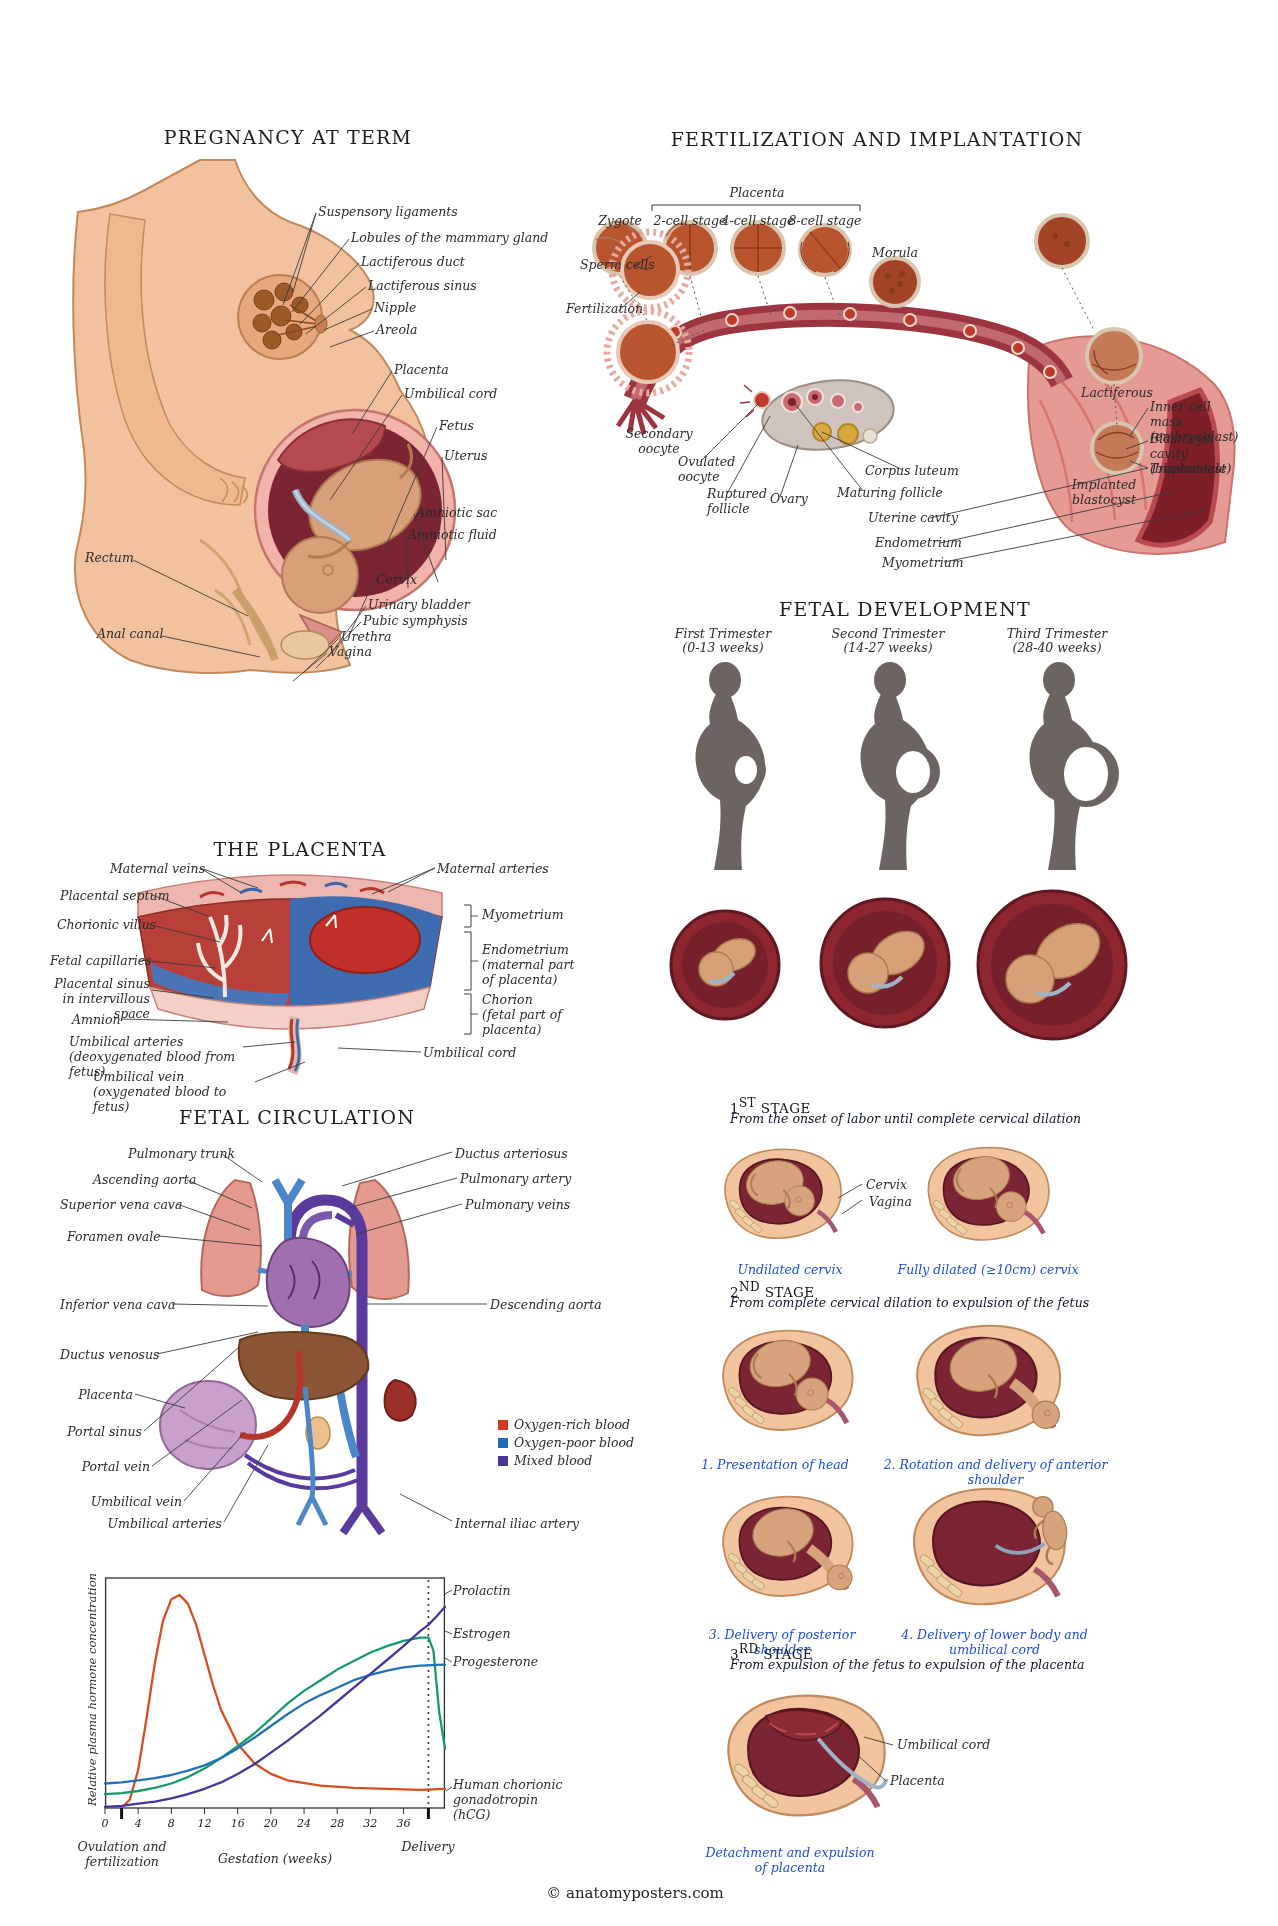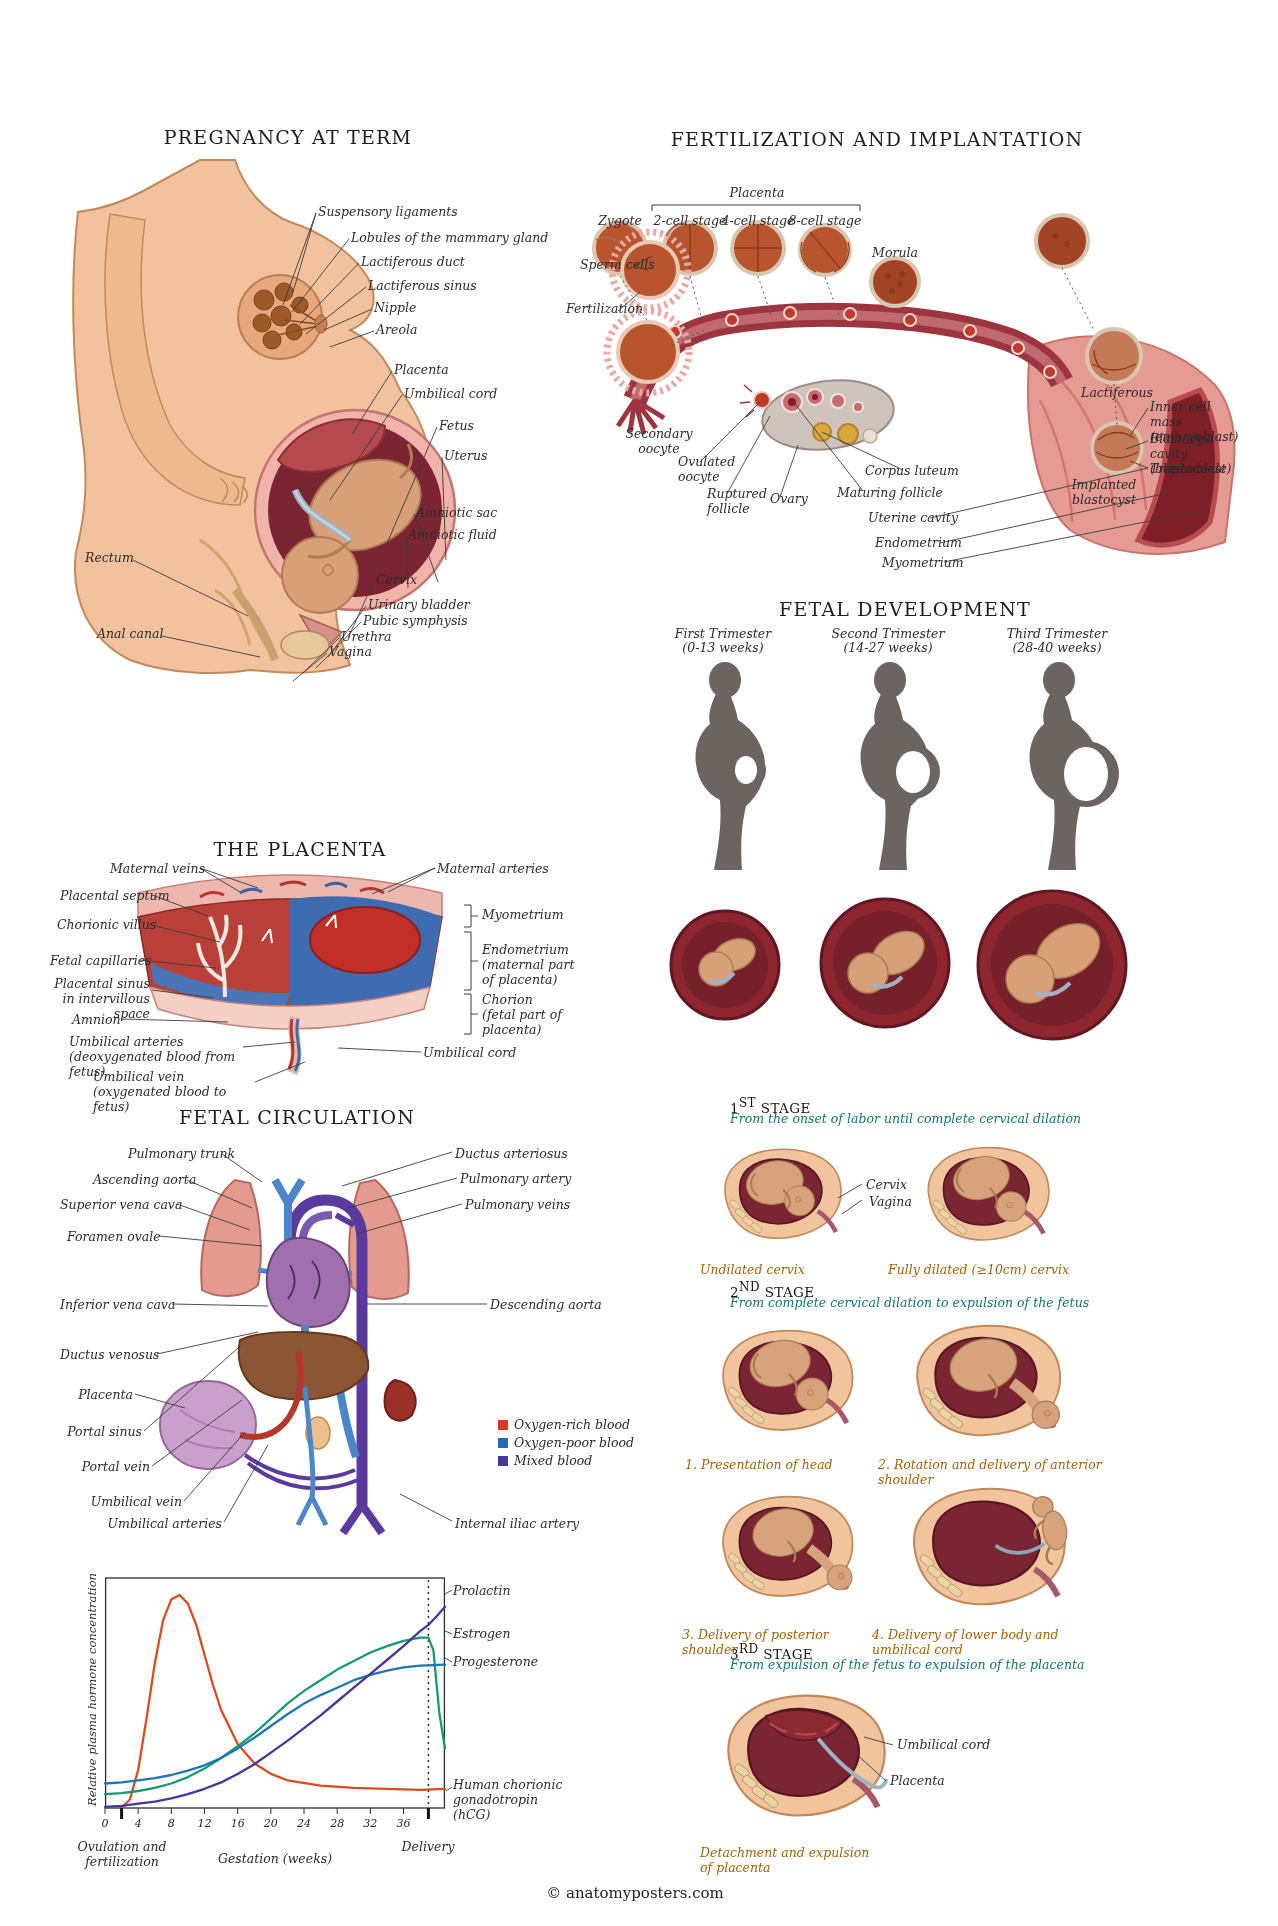--- a/index.html
+++ b/index.html
@@ -4,24 +4,24 @@
 <style>
   html,body{margin:0;padding:0;background:#fff}
   #poster{position:relative;width:1278px;height:1926px;background:#fff;overflow:hidden;font-family:"DejaVu Serif",serif}
   .abs{position:absolute}
   .title{position:absolute;left:0;top:48px;width:100%;text-align:center;font-size:66px;letter-spacing:5px;color:#191919;font-family:"DejaVu Serif",serif}
   .h2{position:absolute;font-size:19px;letter-spacing:1.2px;color:#1d1d1d;text-align:center;font-family:"DejaVu Serif",serif}
   .lbl{position:absolute;font:italic 12.5px "DejaVu Serif",serif;color:#2b2b2b;line-height:1.18;white-space:nowrap}
   .lbl.w{white-space:normal}
   .lbl.ra{text-align:right}
   .lbl.ct{text-align:center}
-  .cap{position:absolute;font:italic 12.5px "DejaVu Serif",serif;color:#a16207;line-height:1.2}
+  .cap{position:absolute;font:italic 12.5px "DejaVu Serif",serif;color:#1d4ed8;text-align:center;line-height:1.2}
   .stage-h{position:absolute;font-size:13.5px;color:#141414;letter-spacing:.4px;font-family:"DejaVu Serif",serif}
   .stage-h sup{font-size:12px}
-  .stage-d{position:absolute;font:italic 12.5px "DejaVu Serif",serif;color:#0f766e;white-space:nowrap}
+  .stage-d{position:absolute;font:italic 12.5px "DejaVu Serif",serif;color:#0f172a;white-space:nowrap}
   .vig{position:absolute}
   .sw{position:absolute;width:10px;height:10px}
   .footer{position:absolute;left:545px;top:1884px;width:180px;text-align:center;font-size:15px;color:#222;font-family:"DejaVu Serif",serif}
   #leads{position:absolute;left:0;top:0;pointer-events:none}
   #leads line.s{stroke:#3b3b3b;stroke-width:.9}
   #leads line.d{stroke:#555;stroke-width:1;stroke-dasharray:2,3.5}
   #leads path.b{stroke:#3b3b3b;stroke-width:1;fill:none}
   svg{overflow:visible}
 </style>
 </head>

